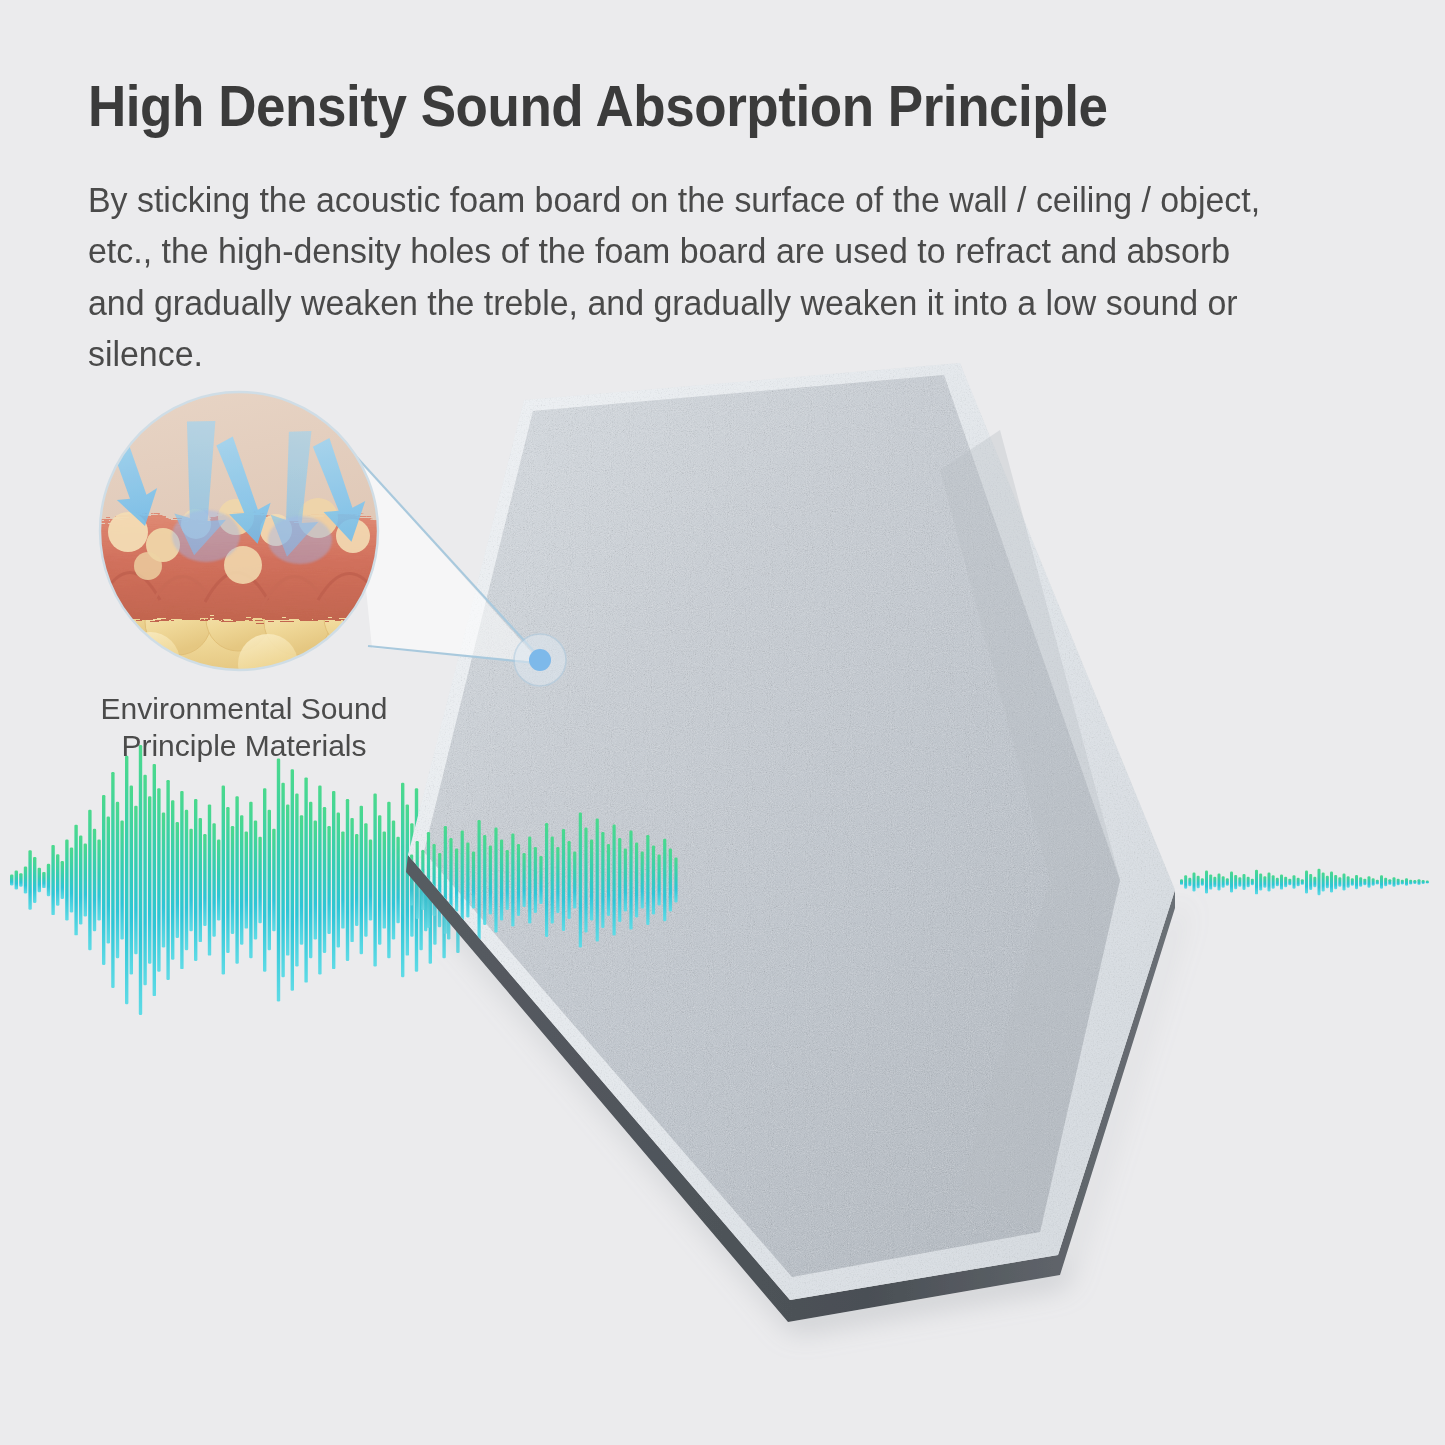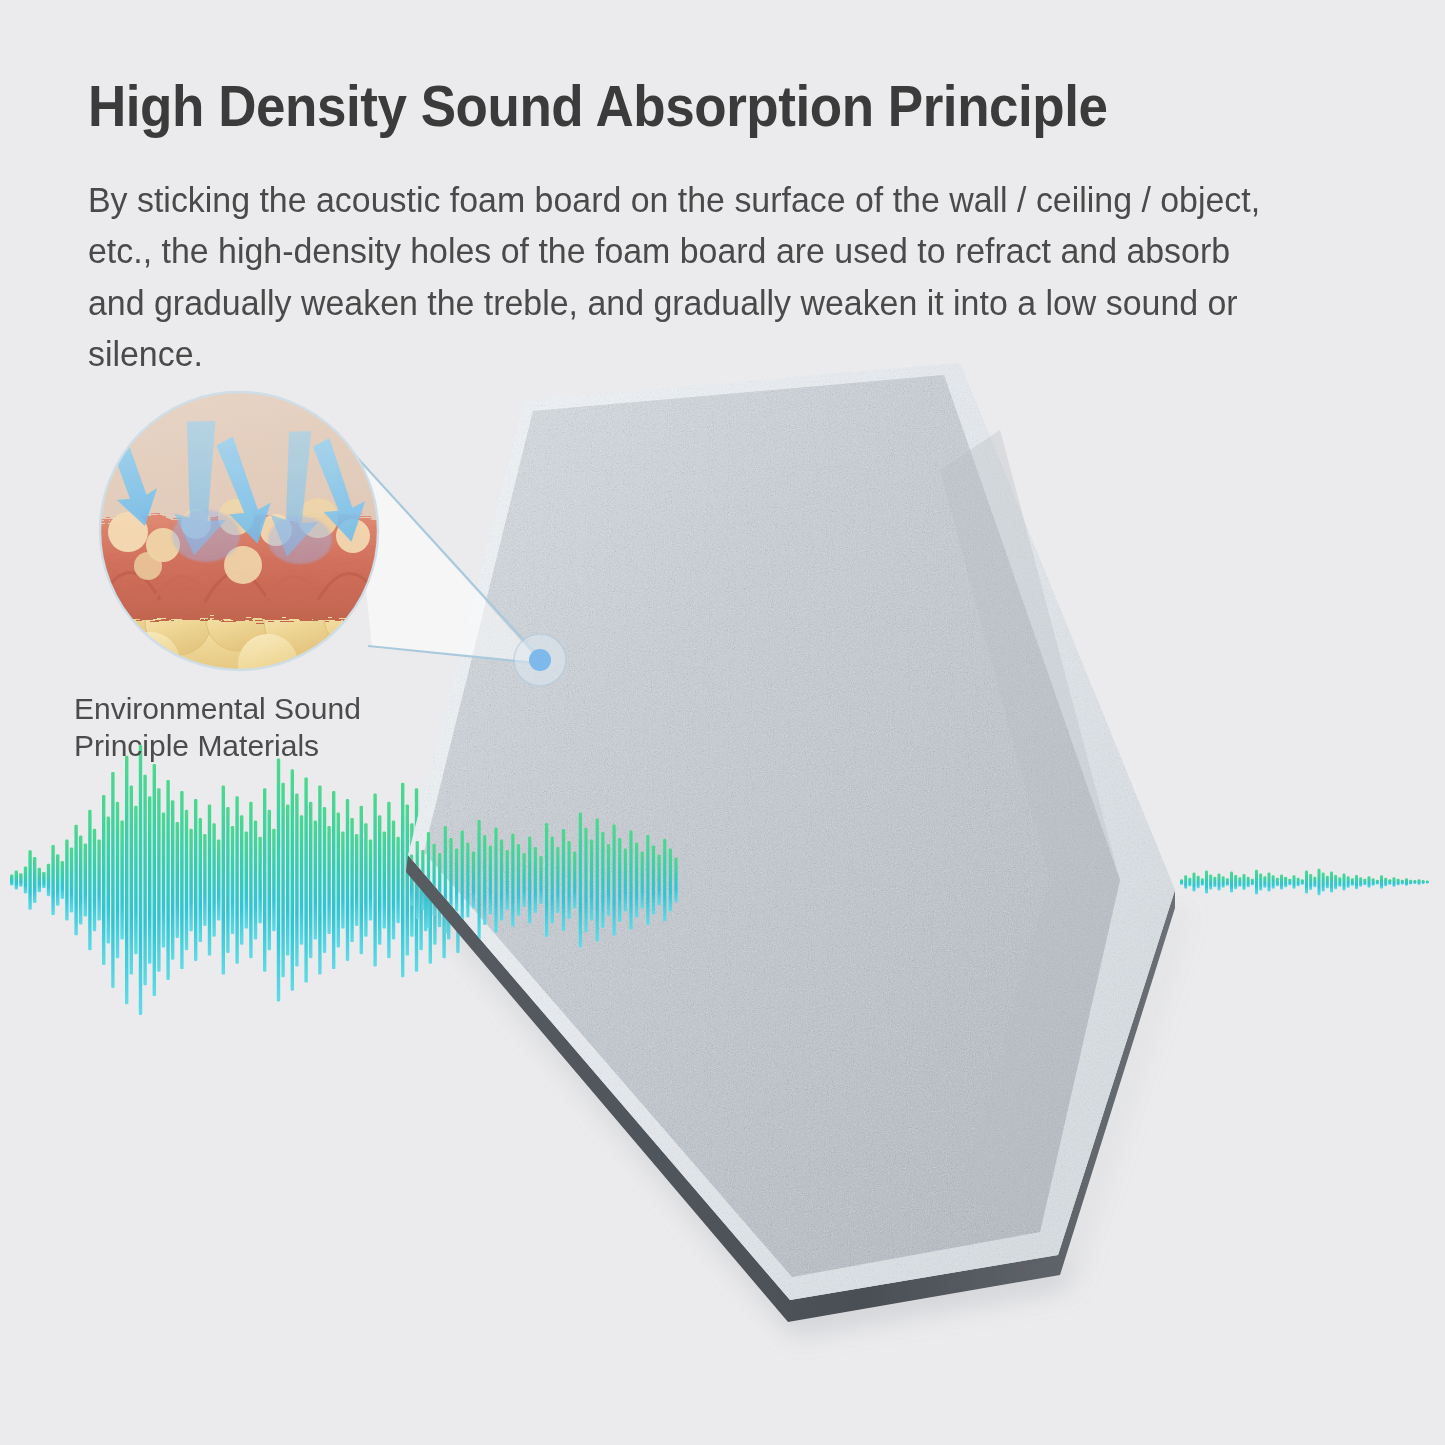--- a/index.html
+++ b/index.html
@@ -39,21 +39,21 @@
     color:#4a4a4a;
     transform:scaleX(0.955);
     transform-origin:left top;
   }
 
   
   #caption{
     position:absolute;
     left:74px; top:690px;
     width:340px;
-    text-align:left;
+    text-align:center;
     font-size:30px;
     line-height:1.24;
     color:#4b4b4b;
   }
 
   
   .layer{ position:absolute; left:0; top:0; width:1445px; height:1445px; }
   #panel-layer{ z-index:3; }
   #wave-back{ z-index:2; }
   #wave-front{ z-index:4; }

